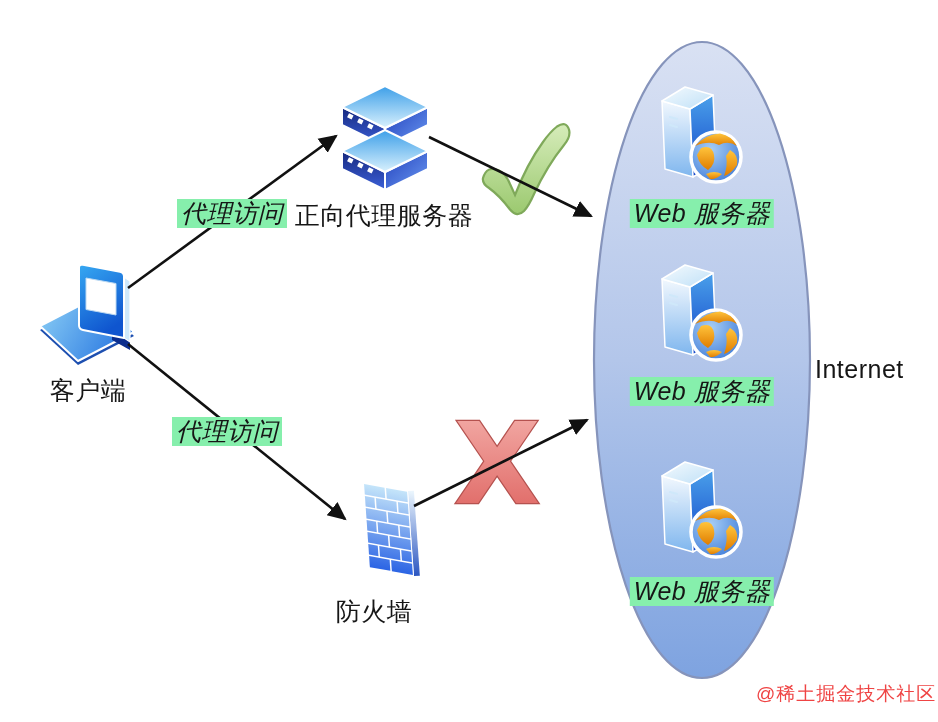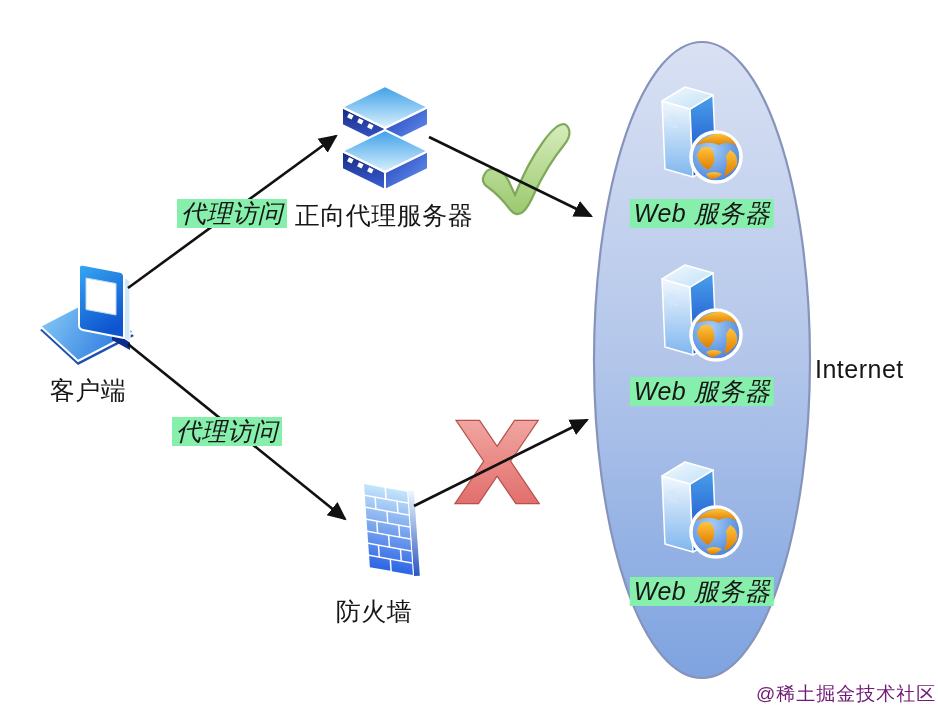--- a/index.html
+++ b/index.html
@@ -3,21 +3,21 @@
 <meta charset="utf-8">
 <style>
   html,body{margin:0;padding:0;background:#ffffff;}
   .canvas{position:relative;width:938px;height:722px;background:#ffffff;overflow:hidden;
           font-family:"Liberation Sans","DejaVu Sans",sans-serif;}
   .canvas svg{position:absolute;left:0;top:0;}
   .lbl{position:absolute;transform:translateX(-50%);white-space:nowrap;
        color:#161616;font-size:25px;font-weight:500;letter-spacing:.5px;line-height:29px;}
   .lbl.bg{background:#86efac;padding:0 4px;font-style:italic;}
   .lbl.left{transform:none;margin-top:6px;}
-  .watermark{position:absolute;left:756px;top:681px;color:#701a75;font-size:19px;
+  .watermark{position:absolute;left:756px;top:681px;color:#ef4444;font-size:19px;
              letter-spacing:1px;font-weight:400;text-align:center;}
 </style>
 </head>
 <body>
 
 <div class="canvas">
 <svg width="938" height="722" viewBox="0 0 938 722">
   <defs>
     <marker id="ah" viewBox="0 0 10 10" refX="8.5" refY="5" markerWidth="7.5" markerHeight="7.5" orient="auto">
       <path d="M0,0.6 L9.6,5 L0,9.4 Z" fill="#111"></path>

